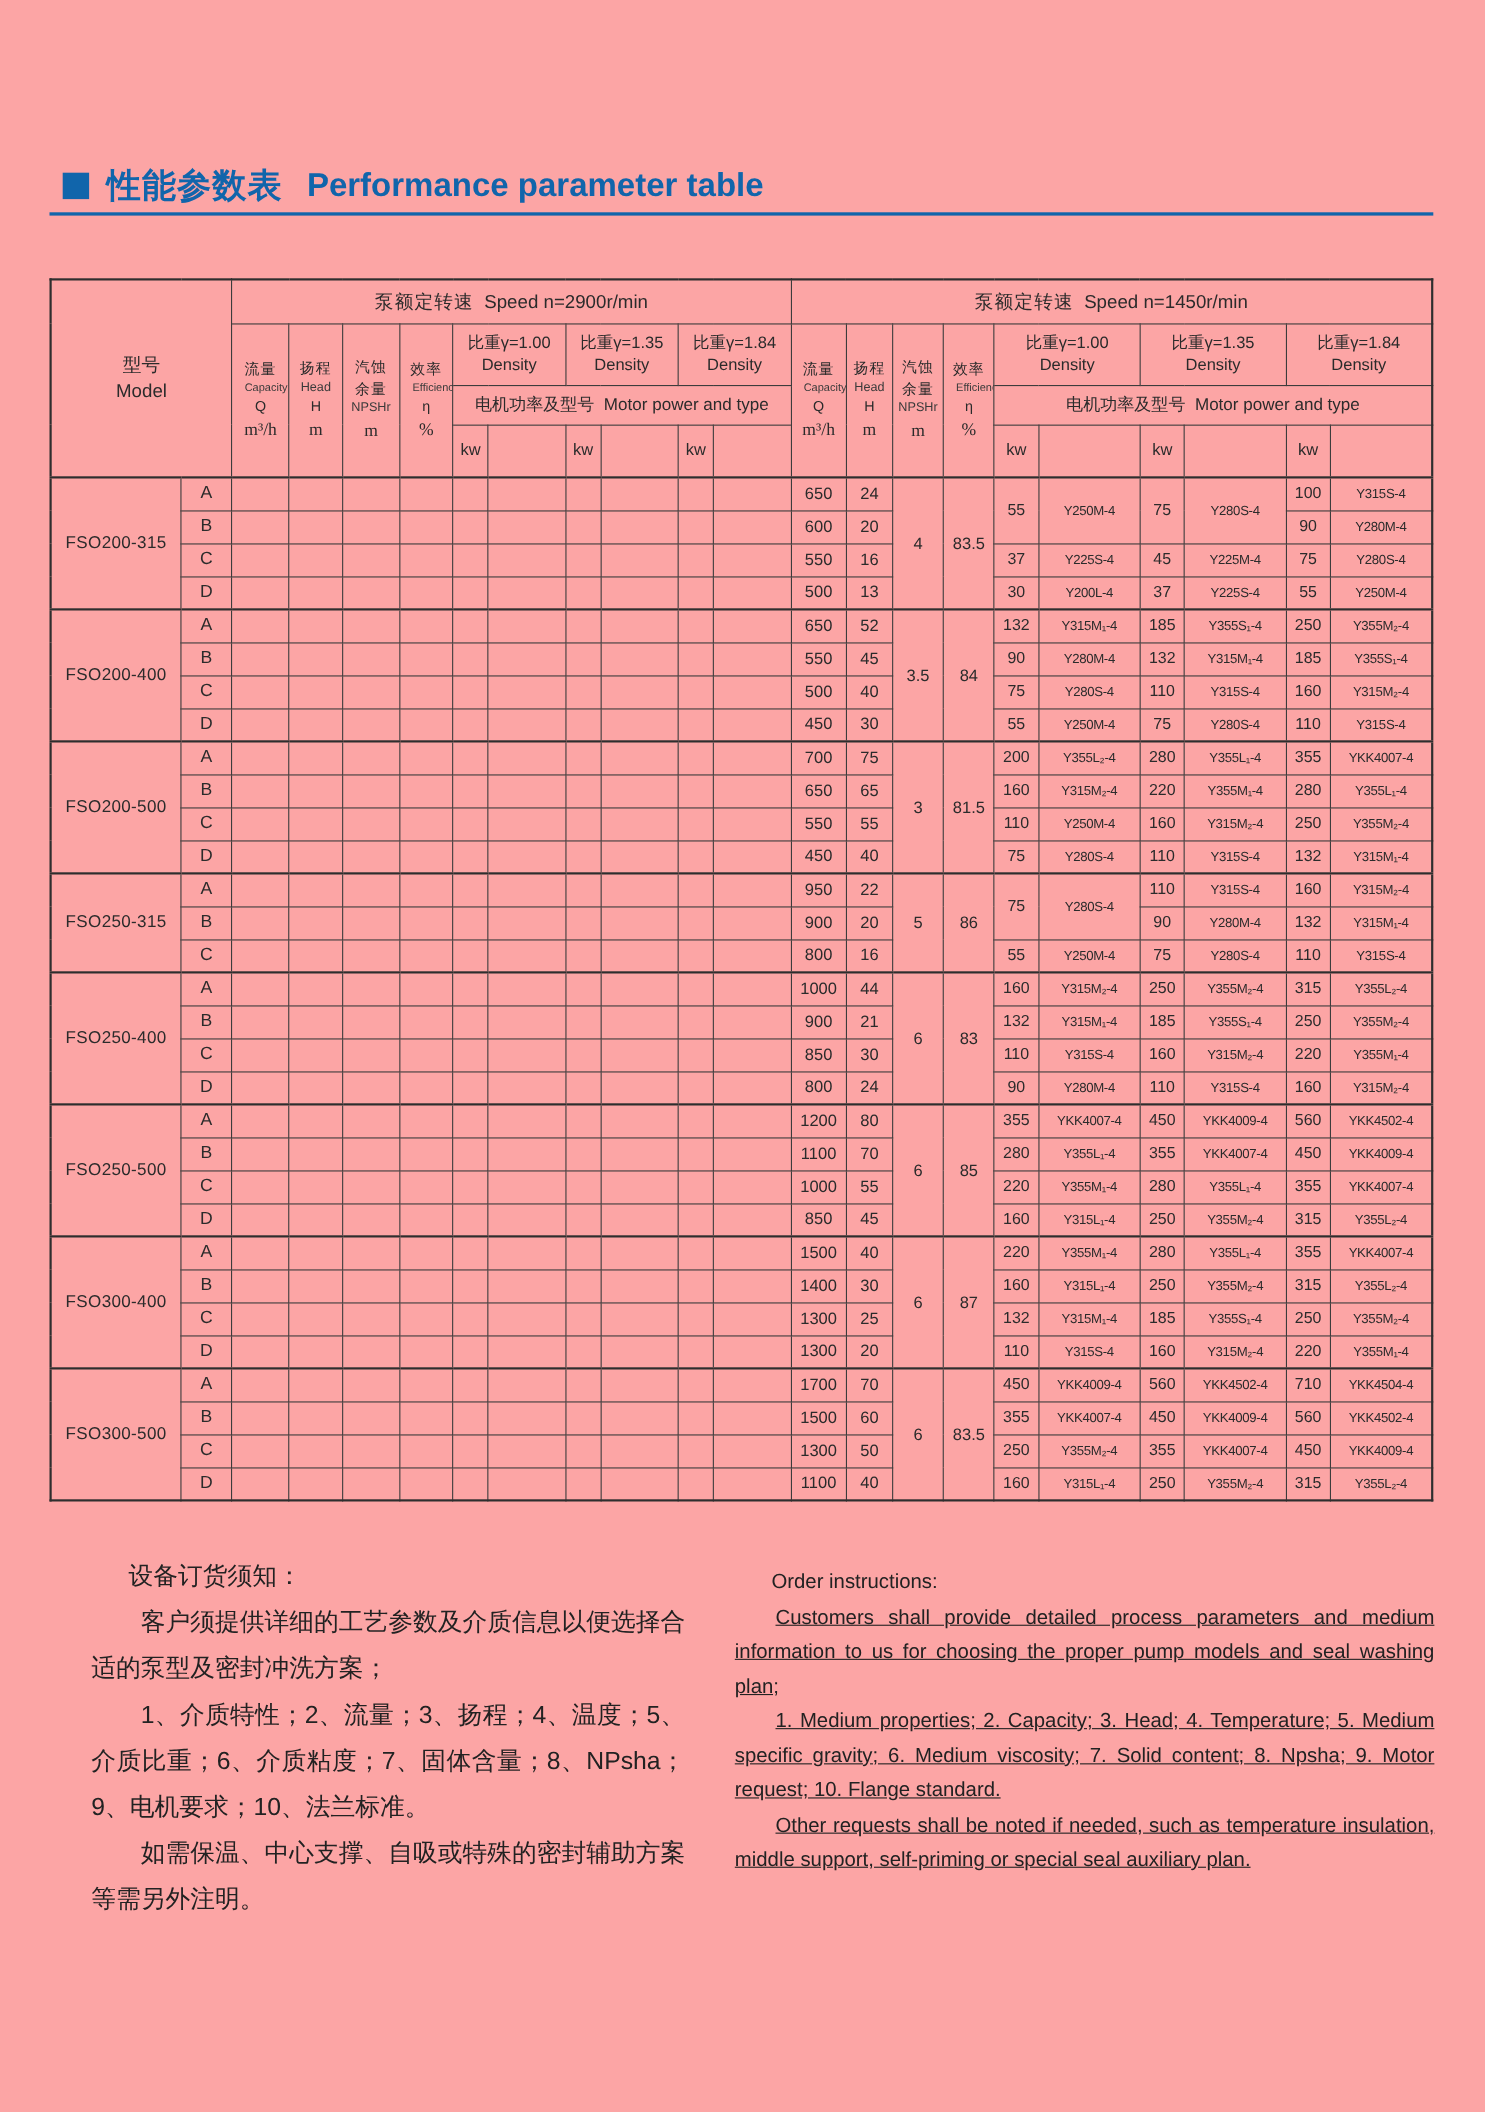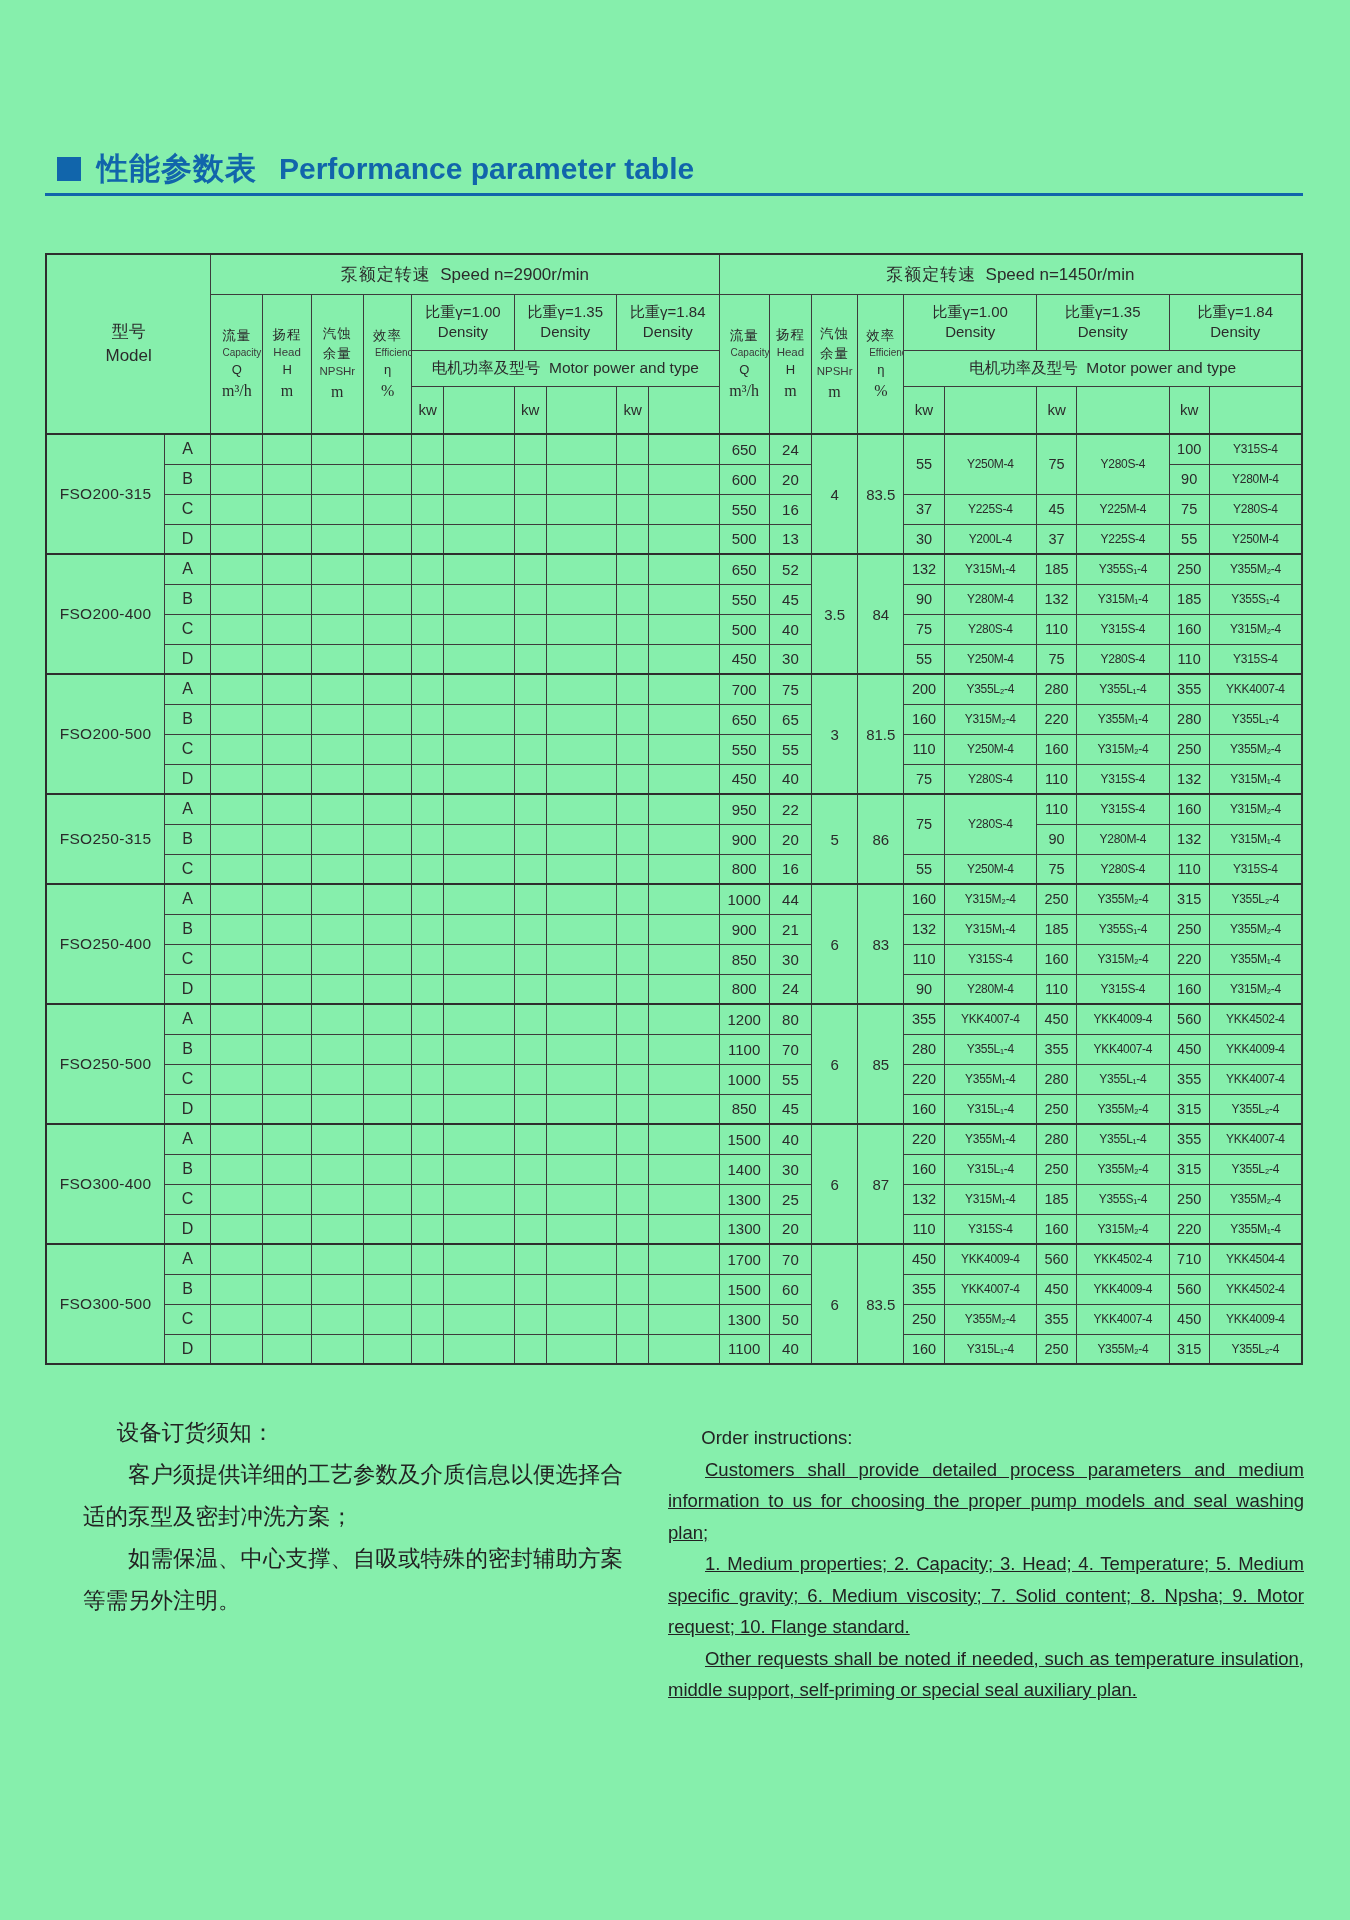--- a/index.html
+++ b/index.html
@@ -1,18 +1,18 @@
 <!DOCTYPE html>
 <html><head>
 <meta charset="utf-8">
 <style>
   * { margin:0; padding:0; box-sizing:border-box; }
   html,body { background:#ffffff; }
   body { font-family:"Liberation Sans","DejaVu Sans",sans-serif; color:#2b2b2b; }
-  .page { position:relative; width:1350px; height:1920px; background:#86efac; overflow:hidden; }
+  .page { position:relative; width:1350px; height:1920px; background:#fca5a5; overflow:hidden; }
 
   
   .title-bar { position:absolute; left:57px; top:148px; display:flex; align-items:center; gap:16px; }
   .title-square { width:24px; height:24px; background:#1165ab; }
   .title-zh { font-size:31px; font-weight:bold; color:#1165ab; letter-spacing:1px; }
   .title-en { font-size:30px; font-weight:bold; color:#1165ab; margin-left:6px; }
   .title-rule { position:absolute; left:45px; top:193px; width:1258px; height:3px; background:#1165ab; }
 
   
   .tbl-wrap { position:absolute; left:45px; top:253px; width:1258px; }
@@ -879,20 +879,21 @@
             <td class="type-cell">Y355L₂-4</td>
           </tr>
         </tbody>
     </table>
   </div>
 
   <div class="notes">
     <div class="notes-zh">
       <div class="head">设备订货须知：</div>
       <div class="para">客户须提供详细的工艺参数及介质信息以便选择合适的泵型及密封冲洗方案；</div>
+      <div class="para">1、介质特性；2、流量；3、扬程；4、温度；5、介质比重；6、介质粘度；7、固体含量；8、NPsha；9、电机要求；10、法兰标准。</div>
       <div class="para">如需保温、中心支撑、自吸或特殊的密封辅助方案等需另外注明。</div>
     </div>
     <div class="notes-en">
       <div class="head">Order instructions:</div>
       <div class="para">Customers shall provide detailed process parameters and medium information to us for choosing the proper pump models and seal washing plan;</div>
       <div class="para">1. Medium properties; 2. Capacity; 3. Head; 4. Temperature; 5. Medium specific gravity; 6. Medium viscosity; 7. Solid content; 8. Npsha; 9. Motor request; 10. Flange standard.</div>
       <div class="para">Other requests shall be noted if needed, such as temperature insulation, middle support, self-priming or special seal auxiliary plan.</div>
     </div>
   </div>
 

